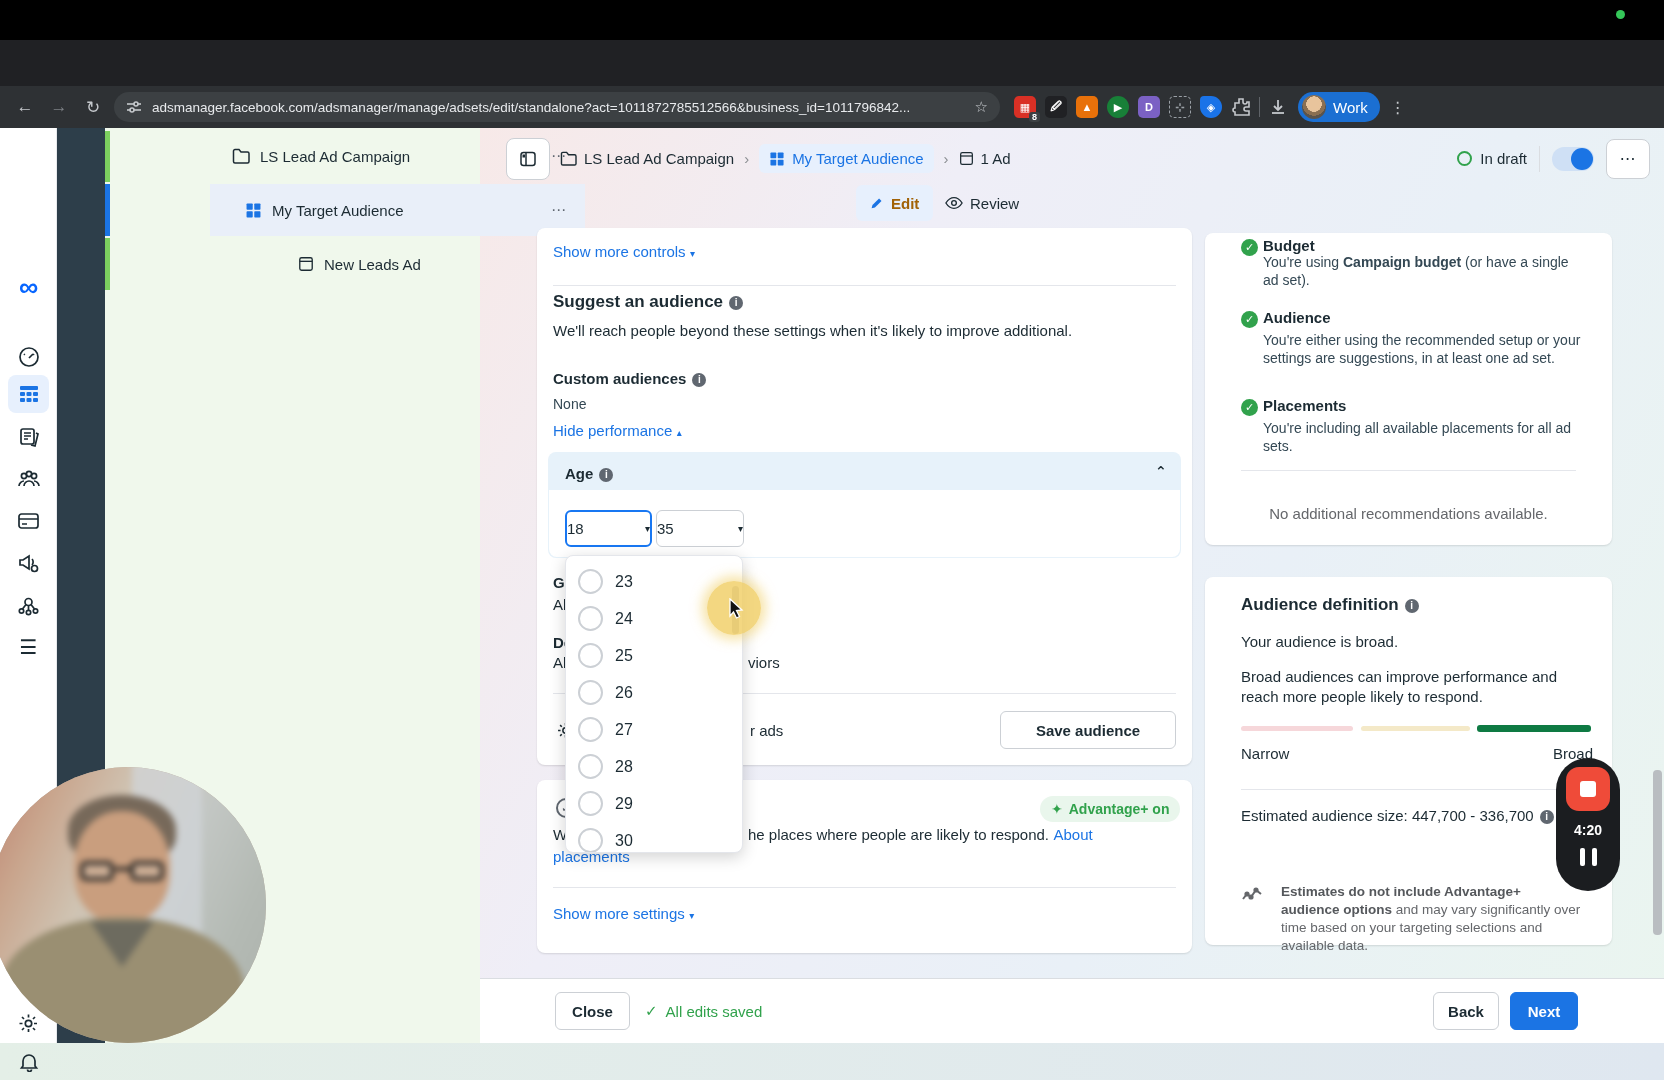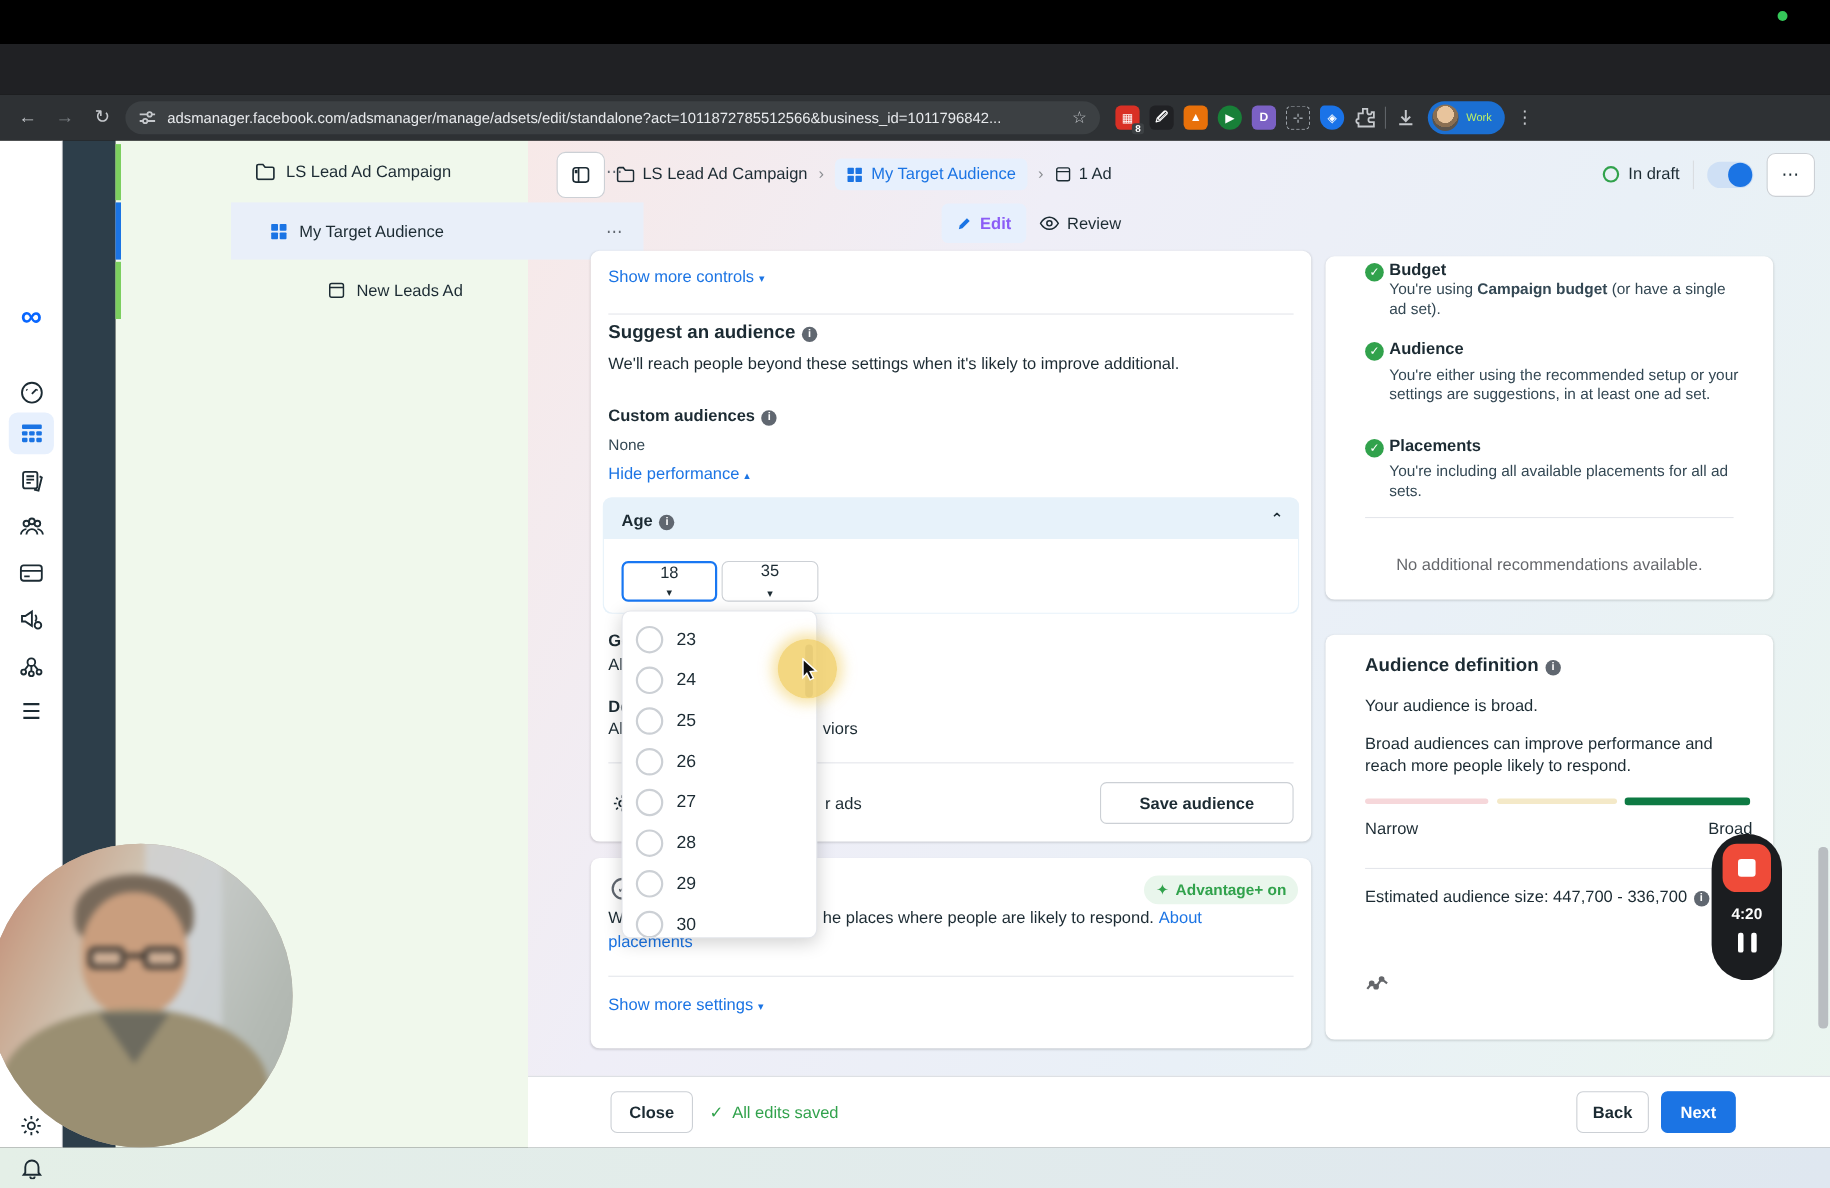--- a/index.html
+++ b/index.html
@@ -22,21 +22,21 @@
   .nav-glyph.dim { color:#7d8186; }
   .urlpill { margin-left:4px; width:886px; height:30px; background:#3c4043; border-radius:15px; display:flex; align-items:center; padding:0 12px; gap:10px; }
   .url-text { color:#e8eaed; font-size:13.5px; white-space:nowrap; overflow:hidden; flex:1; }
   .star { color:#c5c8cc; font-size:15px; }
   .extrow { display:flex; align-items:center; gap:9px; margin-left:14px; }
   .ext { width:22px; height:22px; border-radius:5px; display:flex; align-items:center; justify-content:center; font-size:11px; font-weight:bold; color:#fff; position:relative; }
   .ext .badge { position:absolute; right:-4px; bottom:-4px; background:#3c4043; color:#fff; font-size:9px; padding:0 3px; border-radius:3px; }
   .tool-divider { width:1px; height:20px; background:#5f6368; margin:0 8px; }
   .avatar-pill { height:30px; background:#1b6fd2; border-radius:15px; display:flex; align-items:center; padding:0 12px 0 4px; gap:7px; margin-left:10px; }
   .avatar-pill .face { width:24px; height:24px; border-radius:50%; background:radial-gradient(circle at 50% 38%, #e8c49c 0 40%, #8a6f52 41% 60%, #5b544c 61%); }
-  .avatar-pill span { color:#bef264; font-size:10px; }
+  .avatar-pill span { color:#ffffff; font-size:15px; }
   .kebab { color:#c5c8cc; font-size:16px; margin:0 14px 0 10px; }
 
   
   .page-bg { left:480px; top:128px; width:1184px; height:915px; background:linear-gradient(118deg,#f7e9e8 0%,#efeef7 30%,#e9f0f7 62%,#eaf5ef 100%); }
   .rail-white { left:0; top:128px; width:57px; height:915px; background:#fff; border-right:1px solid #e8eaed; }
   .rail-navy { left:57px; top:128px; width:48px; height:915px; background:#2d3e4a; }
   .tree { left:105px; top:128px; width:375px; height:915px; background:#f0f8ec; }
   .bottom-strip { left:0; top:1043px; width:1664px; height:37px; background:linear-gradient(90deg,#e4efe7,#dfe7f0); }
 
   .rwicon { left:8px; width:41px; height:34px; display:flex; align-items:center; justify-content:center; color:#1c2b33; }
@@ -63,36 +63,36 @@
   .bc-item { display:flex; align-items:center; gap:7px; color:#1c2b33; font-size:15px; }
   .bc-sep { color:#8a8d91; font-size:15px; }
   .bc-pill { background:#e7f0fd; border-radius:6px; padding:6px 10px; color:#1b74e4; }
   .draft-row { top:137px; right:14px; height:43px; display:flex; align-items:center; gap:12px; position:absolute; }
   .draft-circ { width:15px; height:15px; border:2px solid #31a24c; border-radius:50%; }
   .vdiv { width:1px; height:26px; background:#dadde1; }
   .toggle { width:42px; height:24px; border-radius:12px; background:#cfe0f5; position:relative; }
   .toggle .knob { position:absolute; right:1px; top:1px; width:22px; height:22px; border-radius:50%; background:#1b74e4; }
   .more-btn { width:44px; height:40px; border:1px solid #ccd0d5; border-radius:8px; background:#fff; display:flex; align-items:center; justify-content:center; color:#1c2b33; letter-spacing:1px; }
 
-  .tab-edit { left:856px; top:185px; height:36px; background:#e7f0fd; border-radius:6px; display:flex; align-items:center; gap:7px; padding:0 14px; color:#8b5cf6; font-size:15px; font-weight:bold; }
+  .tab-edit { left:856px; top:185px; height:36px; background:#e7f0fd; border-radius:6px; display:flex; align-items:center; gap:7px; padding:0 14px; color:#a16207; font-size:15px; font-weight:bold; }
   .tab-review { left:933px; top:185px; height:36px; display:flex; align-items:center; gap:7px; padding:0 12px; color:#1c2b33; font-size:15px; }
 
   
   .card { background:#fff; border-radius:8px; box-shadow:0 1px 2px rgba(0,0,0,.12); }
   .link { color:#1b74e4; font-size:15px; }
   .hdiv { height:1px; background:#e4e6eb; }
   .info-i { display:inline-flex; width:14px; height:14px; border-radius:50%; background:#606770; color:#fff; font-size:10px; align-items:center; justify-content:center; font-weight:bold; vertical-align:1px; margin-left:6px; font-style:normal; }
   .t17b { font-size:17px; font-weight:bold; color:#1c2b33; }
   .t15b { font-size:15px; font-weight:bold; color:#1c2b33; }
   .t15 { font-size:15px; color:#1c2b33; }
   .t14g { font-size:14px; color:#344854; }
 
   .age-box { left:548px; top:452px; width:633px; height:106px; background:#e7f2fa; border-radius:8px; }
   .age-inner { left:549px; top:490px; width:631px; height:67px; background:#fff; border-radius:0 0 8px 8px; }
-  .sel { top:510px; height:37px; background:#fff; border-radius:6px; display:flex; align-items:center; justify-content:space-between; padding:0 16px; font-size:15px; color:#1c2b33;flex-direction:column; }
+  .sel { top:510px; height:37px; background:#fff; border-radius:6px; display:flex; align-items:center; justify-content:space-between; padding:0 0; font-size:15px; color:#1c2b33; }
   .caret { font-size:10px; color:#1c2b33; }
 
   .dropdown { left:565px; top:555px; width:178px; height:298px; background:#fff; border:1px solid #e4e6eb; border-radius:8px; box-shadow:0 4px 16px rgba(0,0,0,.18); z-index:30; overflow:hidden; }
   .opt { position:absolute; left:0; width:100%; height:37px; display:flex; align-items:center; gap:12px; padding-left:12px; }
   .radio { width:25px; height:25px; border:2px solid #ccd0d5; border-radius:50%; background:#fff; }
   .opt span { font-size:16px; color:#1c2b33; }
   .dd-scroll { position:absolute; right:3px; top:30px; width:7px; height:48px; border-radius:4px; background:#c6c9cd; }
 
   .highlight { left:707px; top:581px; width:54px; height:54px; border-radius:50%; background:rgba(240,205,98,.8); box-shadow:0 0 12px 5px rgba(240,205,98,.55); z-index:31; }
 
@@ -535,20 +535,23 @@
   <div class="abs" style="left:36px;top:308px">
     <svg width="22" height="18" viewBox="0 0 22 18">
         <g fill="none" stroke="#65676b" stroke-width="2">
           <path d="M2 14l4-5 4 3 5-7 5 4"></path>
           <circle cx="6" cy="9" r="1.6" fill="#65676b"></circle>
           <circle cx="10" cy="12" r="1.6" fill="#65676b"></circle>
           <circle cx="15" cy="5" r="1.6" fill="#65676b"></circle>
         </g>
       </svg>
   </div>
+  <div class="abs" style="left:76px;top:306px;width:300px;font-size:13.5px;color:#65676b;line-height:18px">
+    <b style="color:#55585c">Estimates do not include Advantage+ audience options</b><span> and may vary significantly over time based on your targeting selections and available data.</span>
+  </div>
 </div>
 
 <div class="abs dropdown">
   <div class="opt" style="top:7px">
       <div class="radio"></div>
       <span>23</span>
     </div>
   <div class="opt" style="top:44px">
       <div class="radio"></div>
       <span>24</span>

